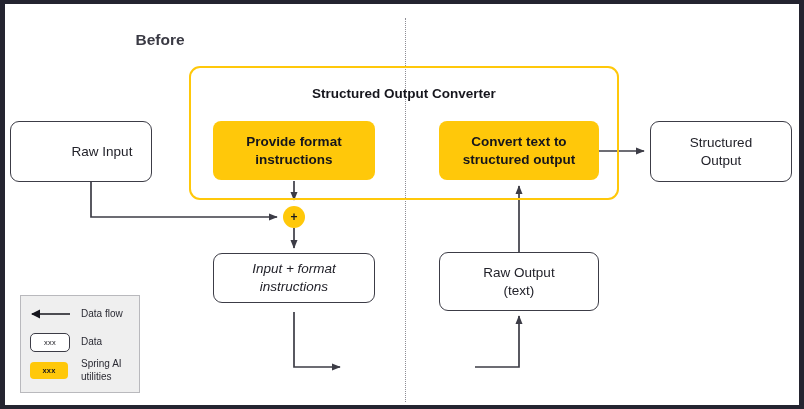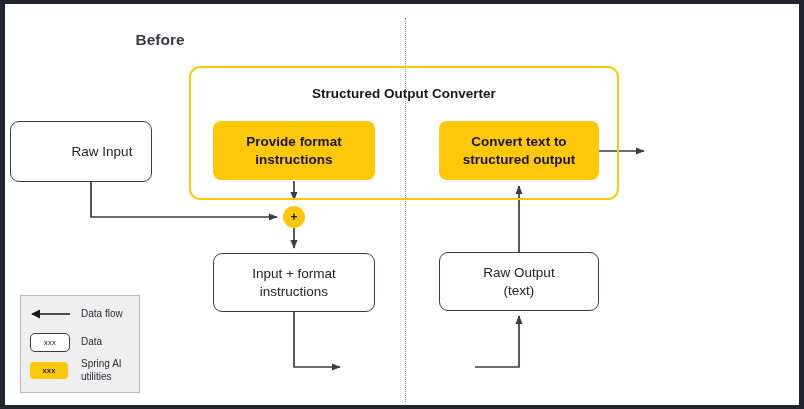--- a/index.html
+++ b/index.html
@@ -185,22 +185,23 @@
     <div class="converter">
       <div class="converter-label">Structured Output Converter</div>
     </div>
 
     <div class="node data-box" style="left:5px;top:117px;width:142px;height:61px;padding-left:42px;">Raw Input</div>
 
     <div class="node util-box" style="left:208px;top:117px;width:162px;height:59px;">Provide format<br>instructions</div>
 
     <div class="node util-box" style="left:434px;top:117px;width:160px;height:59px;">Convert text to<br>structured  output</div>
 
-
-    <div class="node data-box" style="left:208px;top:249px;width:162px;height:59px;">Input + format<br>instructions</div>
+    <div class="node data-box" style="left:645px;top:117px;width:142px;height:61px;">Structured<br>Output</div>
+
+    <div class="node data-box" style="left:208px;top:249px;width:162px;height:50px;font-style:italic;">Input + format<br>instructions</div>
 
     <div class="node data-box" style="left:434px;top:248px;width:160px;height:59px;">Raw Output<br>(text)</div>
 
 
     <div class="junction">+</div>
 
     <div class="legend">
 
       <div class="legend-row r1">
         <span class="legend-swatch arrow-swatch">

